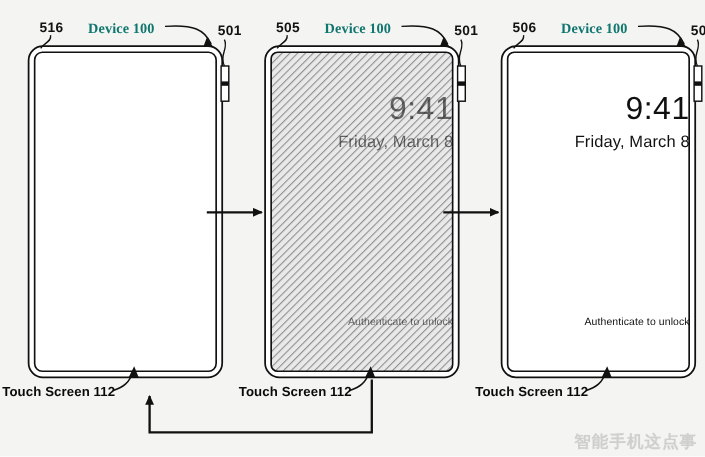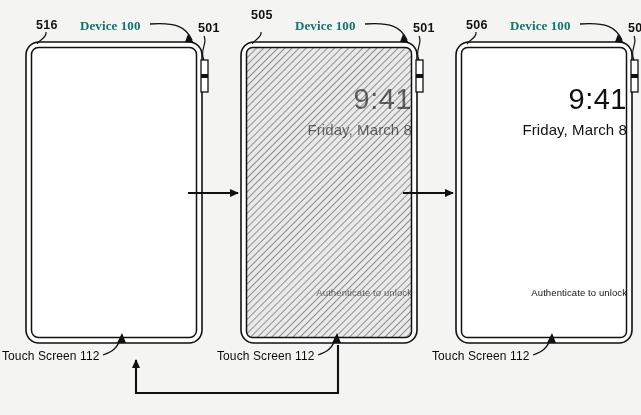--- a/index.html
+++ b/index.html
@@ -40,21 +40,21 @@
     font-size: 13px;
     font-weight: 700;
     letter-spacing: 0.1px;
     white-space: nowrap;
     color: #0f766e;
   }
   .touch-label {
     position: absolute;
     font-family: "Liberation Sans", sans-serif;
     font-size: 12px;
-    font-weight: 400;
+    font-weight: 700;
     letter-spacing: 0.1px;
     white-space: nowrap;
     color: #0a0a0a;
   }
 
   
   .screen-content {
     position: absolute;
     width: 100%;
     left: 0;
@@ -184,21 +184,21 @@
 
       <path d="M338,345 L338,393 L136,393 L136,360" fill="none" stroke="#111111" stroke-width="2.1" marker-end="url(#arrowhead)"></path>
     </g>
   </svg>
 
   <div class="ref-num" style="left:36px; top:18px;">516</div>
   <div class="device-label" style="left:80px; top:18px;">Device 100</div>
   <div class="ref-num" style="left:198px; top:21px;">501</div>
   <div class="touch-label" style="left:2px; top:349px;">Touch Screen 112</div>
 
-  <div class="ref-num" style="left:251px; top:8px;">505</div>
+  <div class="ref-num" style="left:251px; top:18px;">505</div>
   <div class="device-label" style="left:295px; top:18px;">Device 100</div>
   <div class="ref-num" style="left:413px; top:21px;">501</div>
   <div class="touch-label" style="left:217px; top:349px;">Touch Screen 112</div>
 
   <div class="screen-content dim" style="left:246px; width:166px; top:85px;">
     <div class="clock-time">9:41</div>
     <div class="clock-date">Friday, March 8</div>
   </div>
   <div class="screen-content dim" style="left:246px; width:166px; top:287px;">
     <div class="auth-text">Authenticate to unlock</div>
@@ -210,14 +210,15 @@
   <div class="touch-label" style="left:432px; top:349px;">Touch Screen 112</div>
 
   <div class="screen-content" style="left:461px; width:166px; top:85px;">
     <div class="clock-time">9:41</div>
     <div class="clock-date">Friday, March 8</div>
   </div>
   <div class="screen-content" style="left:461px; width:166px; top:287px;">
     <div class="auth-text">Authenticate to unlock</div>
   </div>
 
+  <div id="watermark">智能手机这点事</div>
 
 </div>
 
 </body></html>

